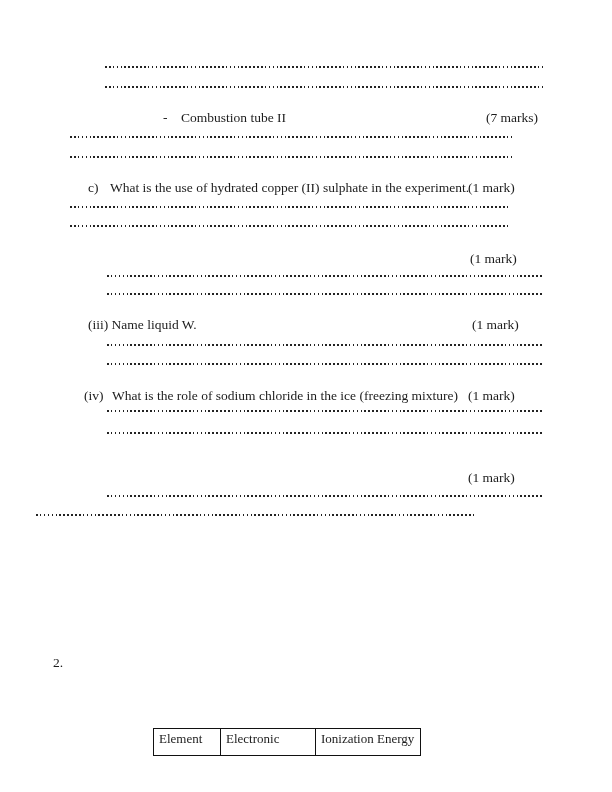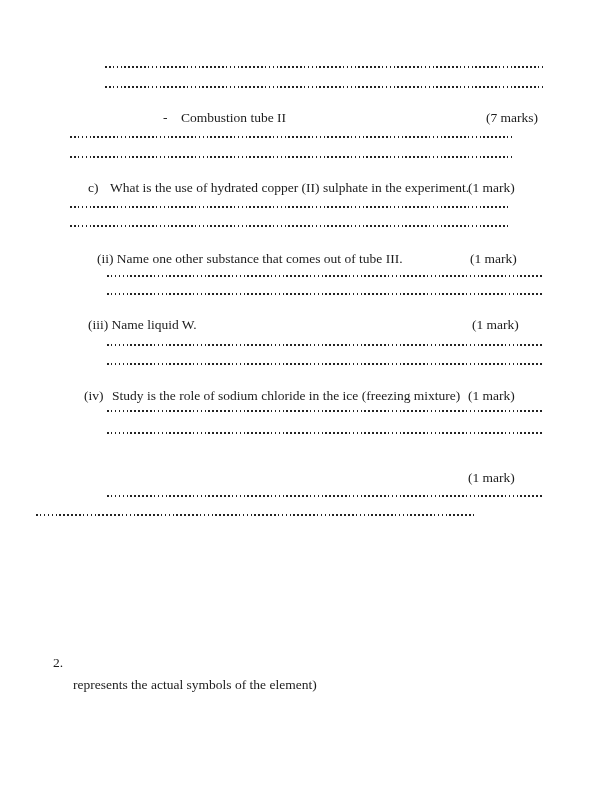--- a/index.html
+++ b/index.html
@@ -71,44 +71,51 @@
   <div class="dotline" style="left:70px; top:136px; width:442px;"></div>
   <div class="dotline" style="left:70px; top:156px; width:442px;"></div>
 
   <span class="txt" style="left:88px; top:181px;">c)</span>
   <span class="txt" style="left:110px; top:181px;">What is the use of hydrated copper (II) sulphate in the experiment.</span>
   <span class="txt" style="left:468px; top:181px;">(1 mark)</span>
 
   <div class="dotline" style="left:70px; top:206px; width:441px;"></div>
   <div class="dotline" style="left:70px; top:225px; width:441px;"></div>
 
-  <span class="txt" style="left:97px; top:252px;">(ii) Name one other substance that comes out of tube III.</span>
   <span class="txt" style="left:470px; top:252px;">(1 mark)</span>
 
   <div class="dotline" style="left:107px; top:275px; width:437px;"></div>
   <div class="dotline" style="left:107px; top:293px; width:437px;"></div>
 
   <span class="txt" style="left:88px; top:318px;">(iii) Name liquid W.</span>
   <span class="txt" style="left:472px; top:318px;">(1 mark)</span>
 
   <div class="dotline" style="left:107px; top:344px; width:437px;"></div>
   <div class="dotline" style="left:107px; top:363px; width:437px;"></div>
 
   <span class="txt" style="left:84px; top:389px;text-align:right;">(iv)</span>
-  <span class="txt" style="left:112px; top:389px;">Study is the role of sodium chloride in the ice (freezing mixture)</span>
+  <span class="txt" style="left:112px; top:389px;">What is the role of sodium chloride in the ice (freezing mixture)</span>
   <span class="txt" style="left:468px; top:389px;">(1 mark)</span>
 
   <div class="dotline" style="left:107px; top:410px; width:437px;"></div>
   <div class="dotline" style="left:107px; top:432px; width:437px;"></div>
 
   <span class="txt" style="left:468px; top:471px;">(1 mark)</span>
 
   <div class="dotline" style="left:107px; top:495px; width:437px;"></div>
   <div class="dotline" style="left:36px; top:514px; width:438px;"></div>
 
   <span class="txt" style="left:53px; top:656px;">2.</span>
   <div class="q2block">
     <br>
-    <span>represents the actual symbols of the element)</span>
   </div>
 
+  <table class="info">
+    <tbody>
+        <tr>
+      <td class="c1">Element</td>
+      <td class="c2">Electronic</td>
+      <td class="c3">Ionization Energy</td>
+    </tr>
+  </tbody>
+    </table>
 
 </div>
 
 </body></html>

